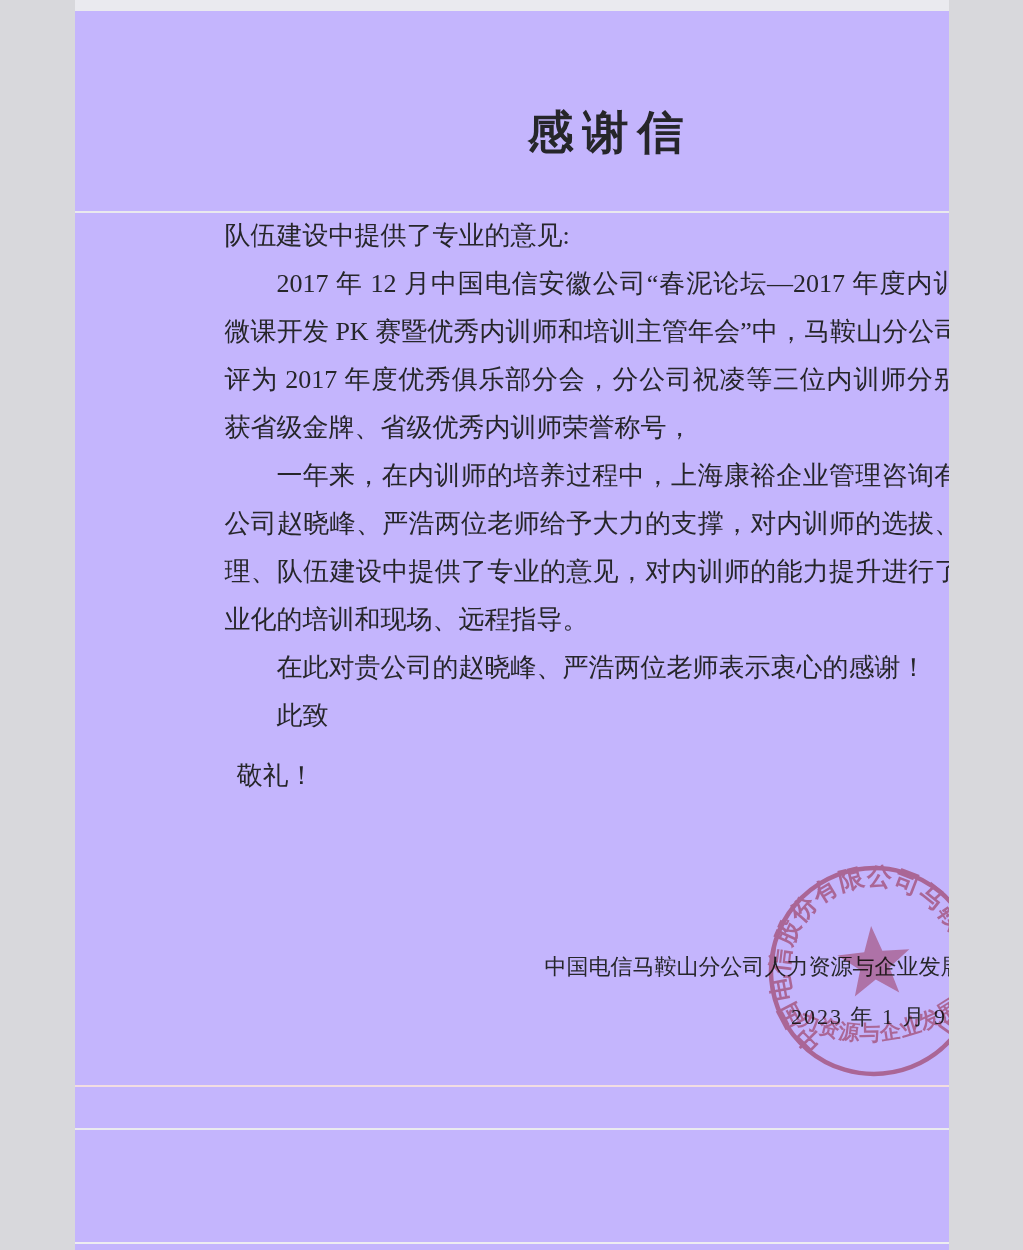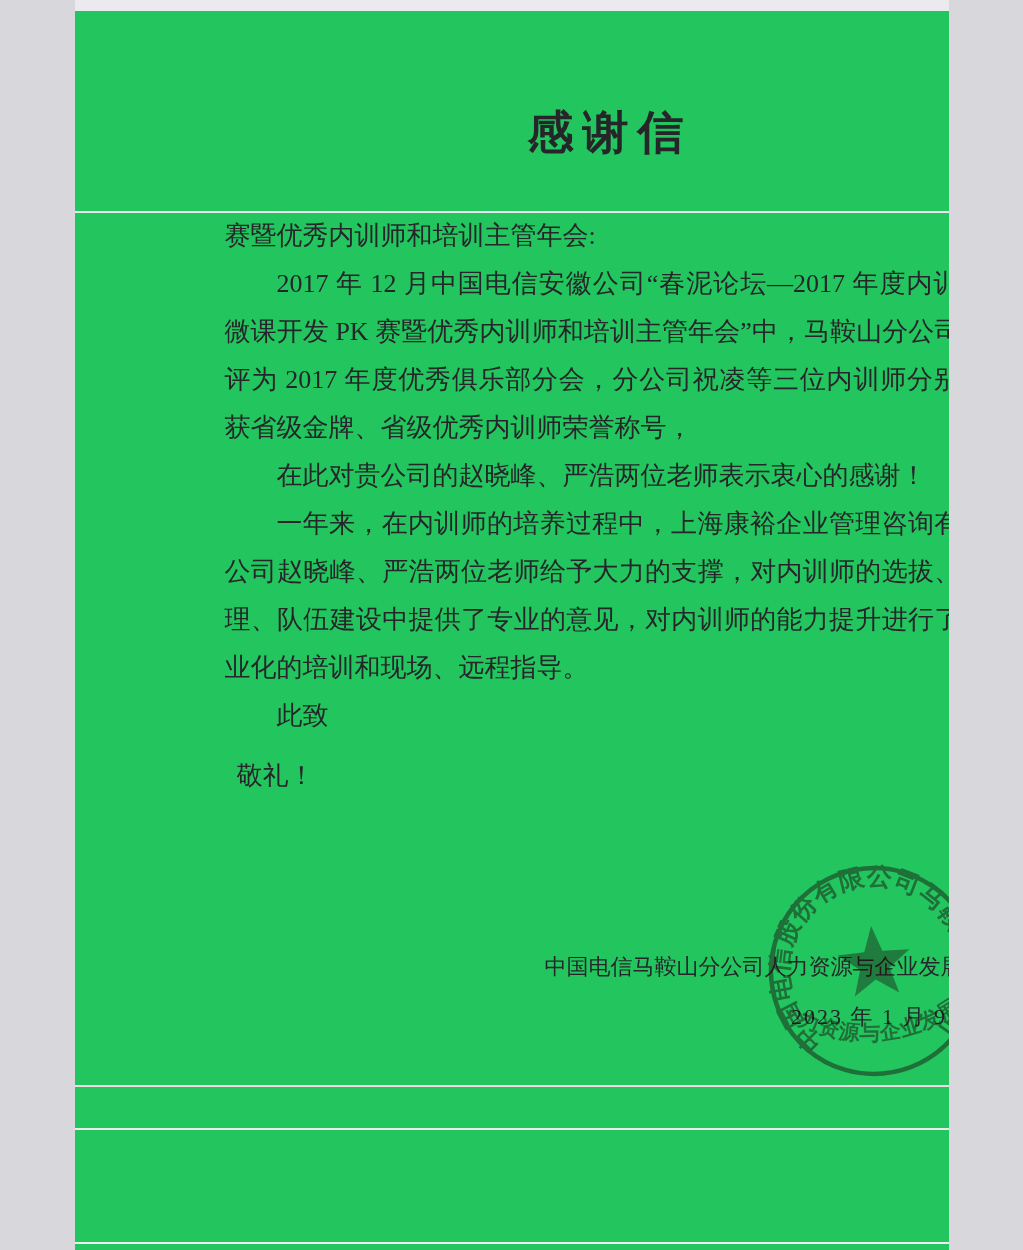--- a/index.html
+++ b/index.html
@@ -1,20 +1,20 @@
 <!DOCTYPE html>
 <html lang="zh"><head>
 <meta charset="utf-8">
 <style>
   html,body{margin:0;padding:0;background:#d8d8dc;}
   .page{
     position:relative;
     width:874px;height:1250px;
     margin:0 auto;
-    background:#22c55e;
+    background:#c4b5fd;
     overflow:hidden;
     font-family:"Liberation Serif","DejaVu Serif",serif;
     color:#26262a;
   }
   .scan-band-top{position:absolute;top:0;left:0;right:0;height:11px;background:#eaeaef;}
   .scan-line{position:absolute;left:0;right:0;height:2px;}
   .scan-line.l1{top:211px;background:#e9e9ee;}
   .scan-line.l2{top:1085px;background:#f2dde1;}
   .scan-line.l3{top:1128px;background:#eaeaef;}
   .scan-line.l4{top:1242px;background:#ededf1;}
@@ -59,24 +59,24 @@
 
   <div class="scan-band-top"></div>
   <div class="scan-line l1"></div>
   <div class="scan-line l2"></div>
   <div class="scan-line l3"></div>
   <div class="scan-line l4"></div>
 
   <div class="title">感谢信</div>
 
   <div class="content">
-    <p class="salutation">赛暨优秀内训师和培训主管年会:</p>
+    <p class="salutation">队伍建设中提供了专业的意见:</p>
     <p class="para">2017 年 12 月中国电信安徽公司“春泥论坛—2017 年度内训师微课开发 PK 赛暨优秀内训师和培训主管年会”中，马鞍山分公司被评为 2017 年度优秀俱乐部分会，分公司祝凌等三位内训师分别荣获省级金牌、省级优秀内训师荣誉称号，</p>
+    <p class="para">一年来，在内训师的培养过程中，上海康裕企业管理咨询有限公司赵晓峰、严浩两位老师给予大力的支撑，对内训师的选拔、管理、队伍建设中提供了专业的意见，对内训师的能力提升进行了专业化的培训和现场、远程指导。</p>
     <p class="para">在此对贵公司的赵晓峰、严浩两位老师表示衷心的感谢！</p>
-    <p class="para">一年来，在内训师的培养过程中，上海康裕企业管理咨询有限公司赵晓峰、严浩两位老师给予大力的支撑，对内训师的选拔、管理、队伍建设中提供了专业的意见，对内训师的能力提升进行了专业化的培训和现场、远程指导。</p>
     <p class="closing-cizhi">此致</p>
     <p class="closing-jingli">敬礼！</p>
   </div>
 
   <div class="sign-block">
     <div class="sign-org">中国电信马鞍山分公司人力资源与企业发展部</div>
     <div class="sign-date">2023 年 1 月 9 日</div>
   </div>
 
   <svg class="stamp" viewBox="0 0 220 220" xmlns="http://www.w3.org/2000/svg">

